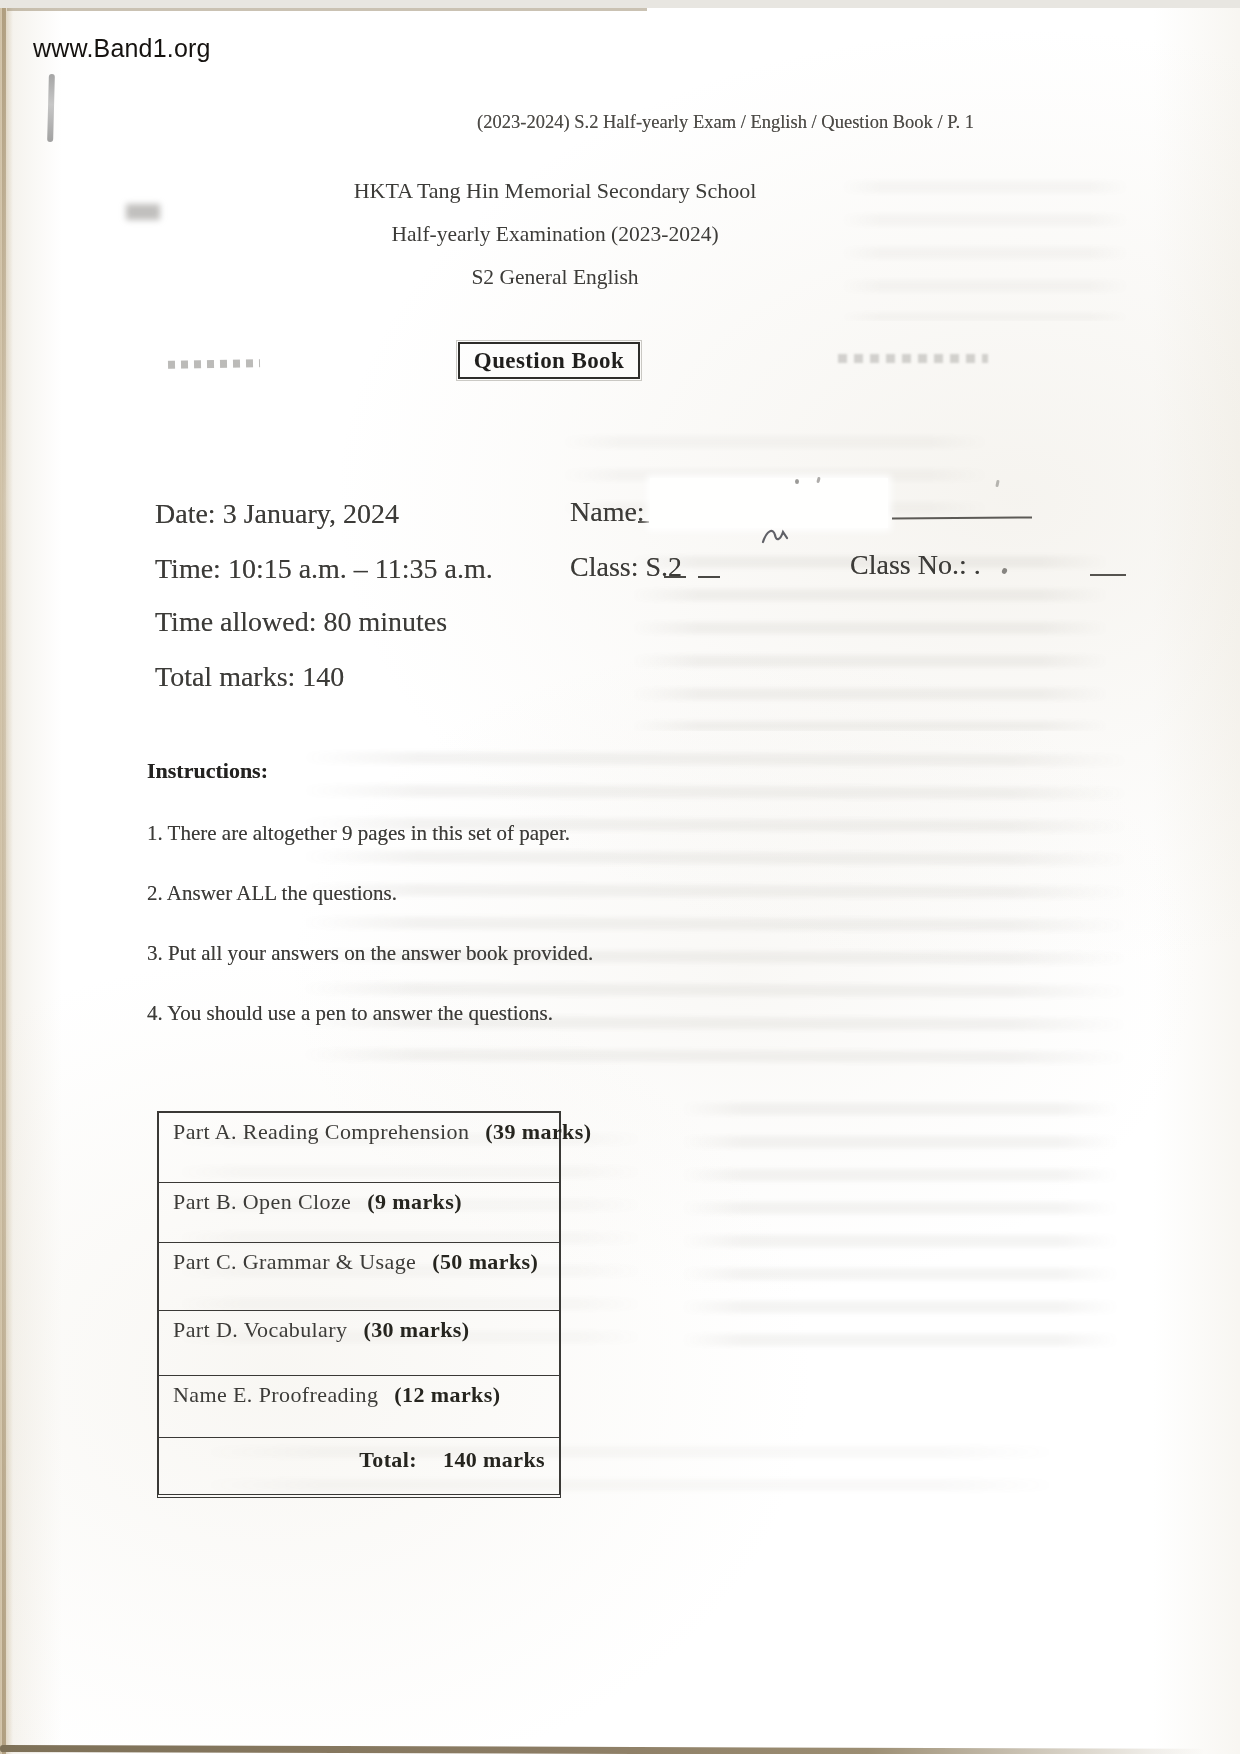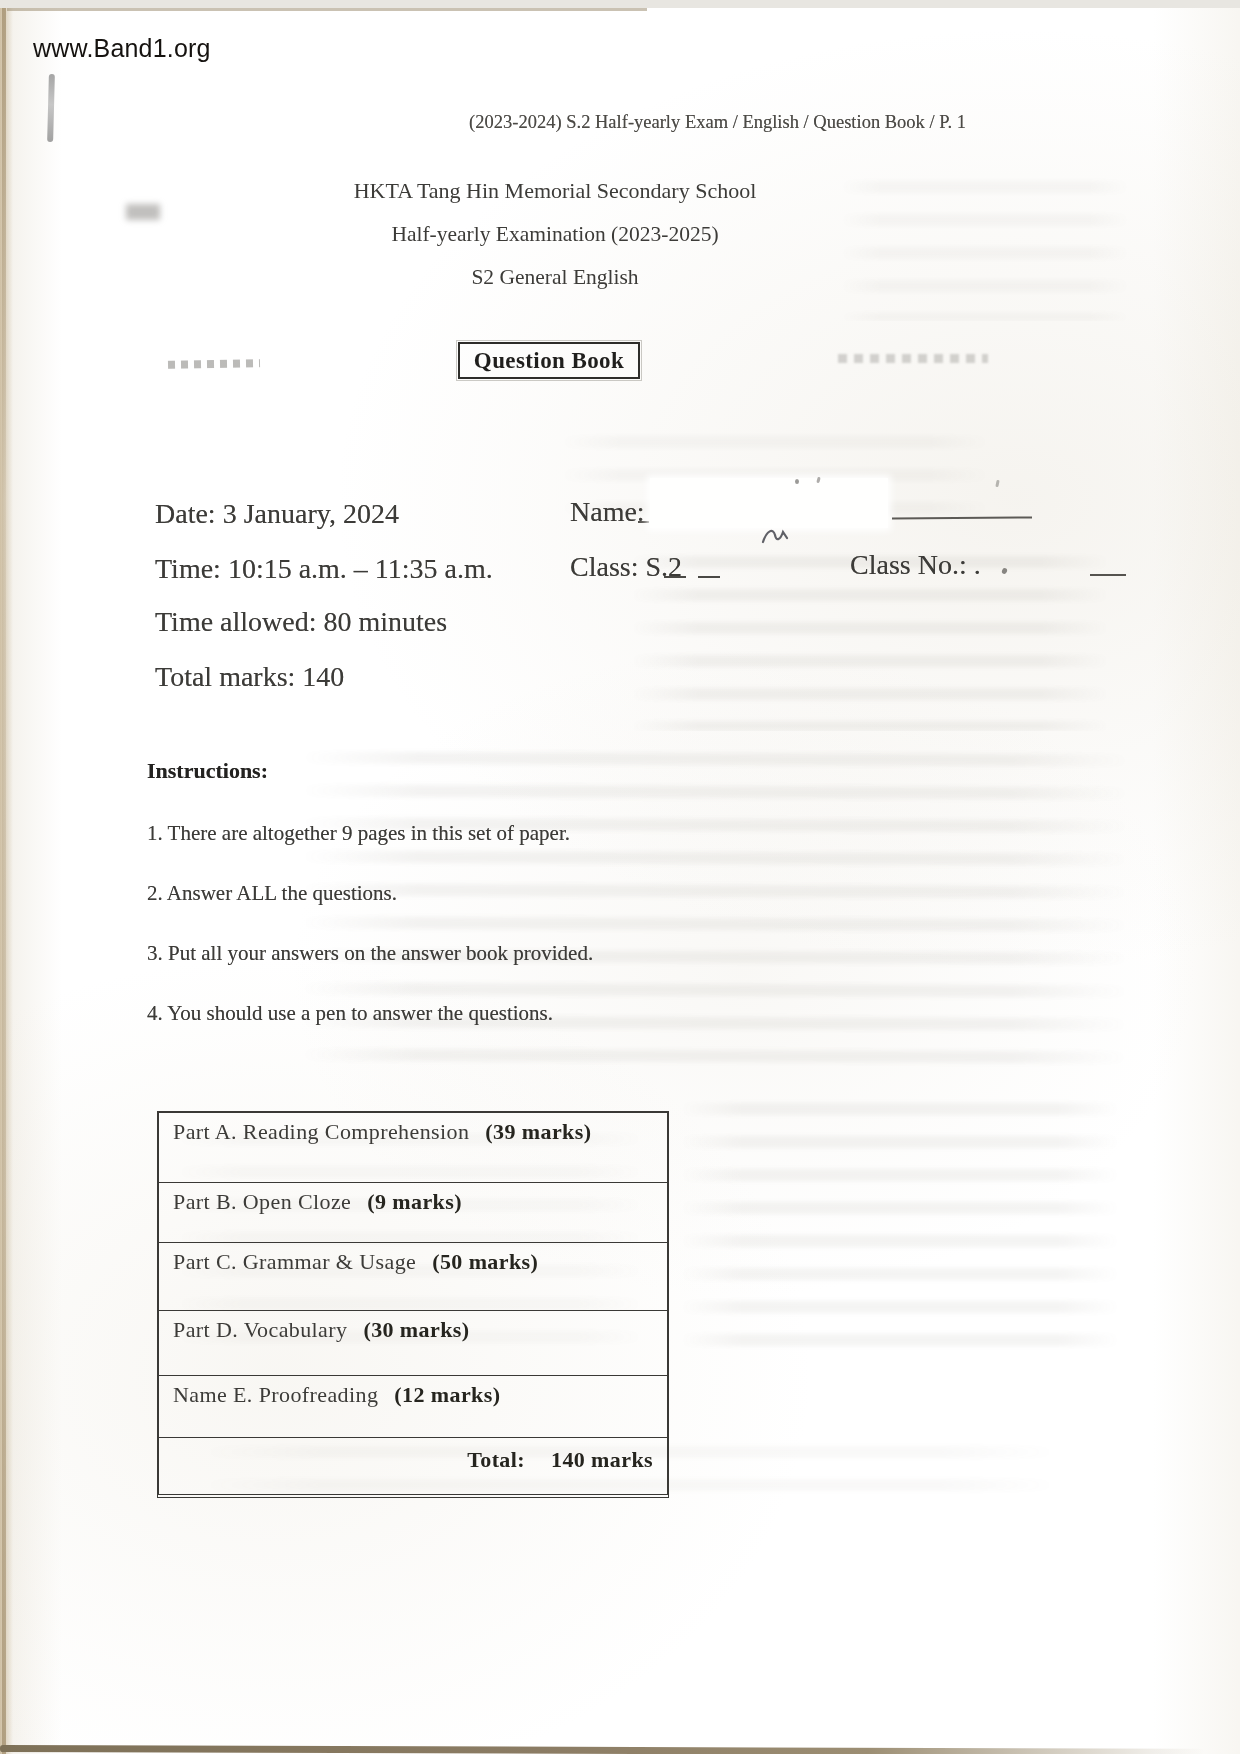--- a/index.html
+++ b/index.html
@@ -49,21 +49,21 @@
   .sm2{left:838px;top:346px;width:150px;height:9px;opacity:.4;filter:blur(.8px);
     background:repeating-linear-gradient(90deg,rgba(120,118,114,.75) 0 9px,transparent 9px 16px);}
   .sm3{left:126px;top:196px;width:34px;height:16px;background:rgba(130,128,124,.5);filter:blur(3px);}
   .scan-mark{left:48px;top:66px;width:6px;height:68px;border-radius:3px;opacity:.8;transform:rotate(1.5deg);
     background:linear-gradient(180deg,#8f8f8f,#b9b9b9 45%,#8a8a8a);}
 
   
   .txt{position:absolute;white-space:nowrap;text-shadow:0 0 .4px rgba(60,58,54,.55);}
   .watermark{left:33px;top:26px;font-family:"Liberation Sans",sans-serif;font-size:25px;color:#15120f;
     letter-spacing:.2px;text-shadow:none;}
-  .page-header{left:8px;top:104px;width:958px;text-align:right;font-size:18.5px;color:#4c4a46;}
+  .page-header{left:16px;top:104px;width:958px;text-align:right;font-size:18.5px;color:#4c4a46;}
 
   .title-block{position:absolute;left:160px;top:170px;width:790px;text-align:center;}
   .title-block div{line-height:26px;}
   .school{font-size:22px;margin-bottom:17px;}
   .exam{font-size:21.5px;margin-bottom:17px;}
   .subject{font-size:21.5px;}
 
   .qbook-box{left:458px;top:334px;width:182px;height:37px;border:2px solid #2e2d2a;
     outline:1px solid rgba(110,105,95,.35);outline-offset:1px;
     display:flex;align-items:center;justify-content:center;
@@ -89,21 +89,21 @@
   .f-classno-dot{left:1002px;top:560px;width:5px;height:6px;background:#6b6965;border-radius:50%;opacity:.8;transform:rotate(20deg);}
   .f-classno-line{left:1090px;top:566px;width:36px;height:2px;background:#55534f;}
 
   .f-allowed{left:155px;top:598px;}
   .f-totalmarks{left:155px;top:653px;text-align:center;}
 
   .instr-head{left:147px;top:750px;font-size:22px;font-weight:bold;color:#232220;}
   .instr{left:147px;font-size:21px;}
   .i1{top:813px;} .i2{top:873px;} .i3{top:933px;} .i4{top:993px;}
 
-  .ptable{left:157px;top:1103px;width:512px;height:387px;
+  .ptable{left:157px;top:1103px;width:404px;height:387px;
     border:2px solid #3a3936;border-bottom:4px double #3a3936;background:rgba(255,255,255,.04);}
   .prow{border-top:1.5px solid #3a3936;padding:6px 0 0 14px;font-size:22px;letter-spacing:.4px;white-space:nowrap;}
   .prow:first-child{border-top:none;}
   .r1{height:69px;} .r2{height:60px;} .r3{height:68px;} .r4{height:65px;} .r5{height:62px;}
   .trow{height:57px;text-align:right;padding:9px 14px 0 0;}
   .pmarks{font-weight:bold;margin-left:16px;color:#26251f;}
   .tlabel{font-weight:bold;font-size:22px;color:#26251f;}
   .tval{font-weight:bold;font-size:22px;color:#26251f;margin-left:26px;}
 </style>
 </head>
@@ -129,21 +129,21 @@
   <div class="sm2 abs"></div>
   <div class="sm3 abs"></div>
   <div class="scan-mark abs"></div>
 
   <div class="txt watermark">www.Band1.org</div>
 
   <div class="txt page-header">(2023-2024) S.2 Half-yearly Exam / English / Question Book / P. 1</div>
 
   <div class="title-block">
     <div class="school">HKTA Tang Hin Memorial Secondary School</div>
-    <div class="exam">Half-yearly Examination (2023-2025)</div>
+    <div class="exam">Half-yearly Examination (2023-2024)</div>
     <div class="subject">S2 General English</div>
   </div>
 
   <div class="abs qbook-box">
     <span>Question Book</span>
   </div>
 
   <div class="txt f f-date">Date: 3 January, 2024</div>
   <div class="txt f f-name-label">Name:</div>
   <div class="abs f-name-dash"></div>

